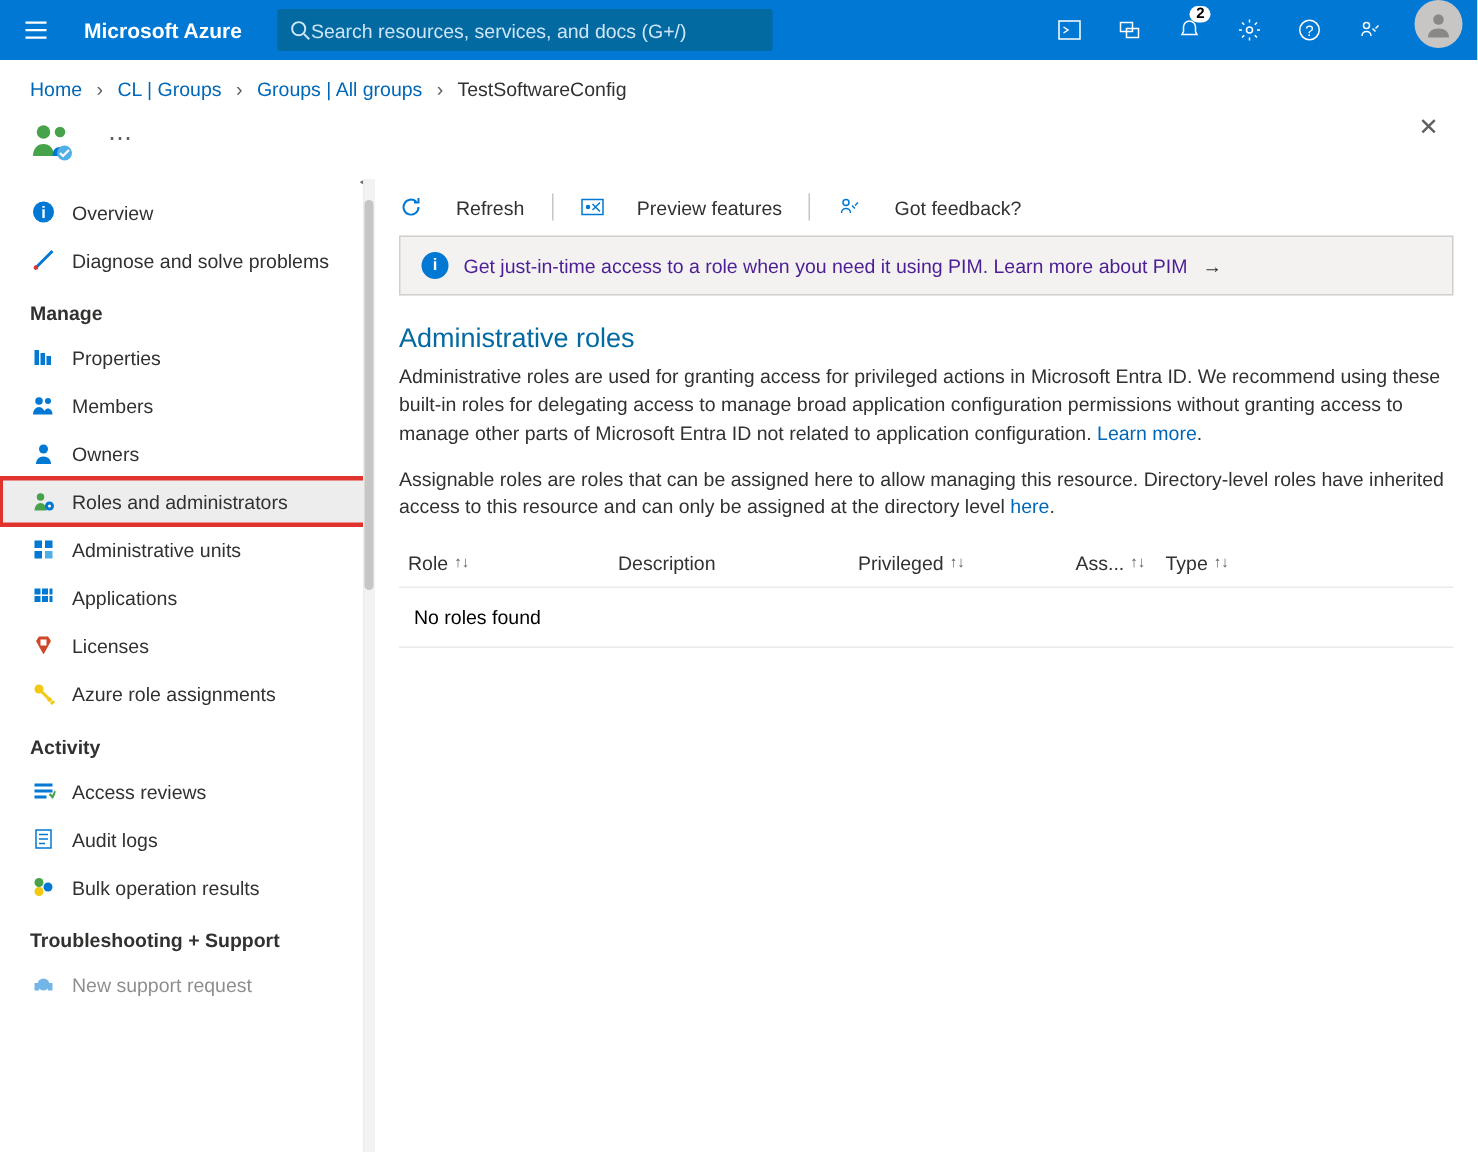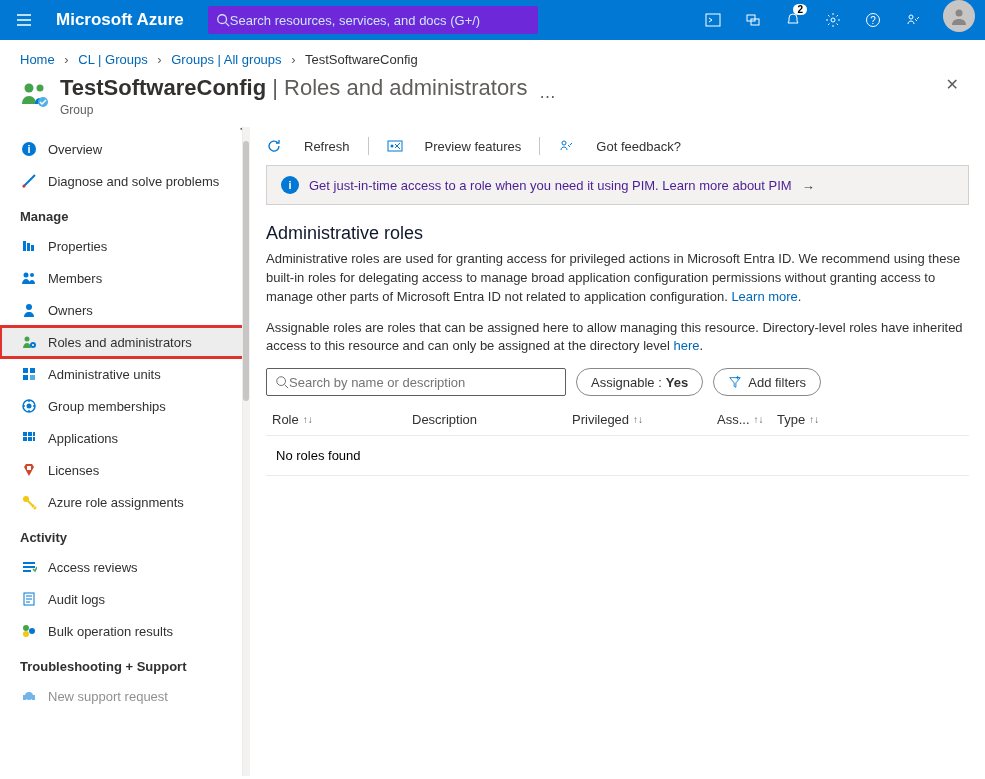--- a/index.html
+++ b/index.html
@@ -1,20 +1,20 @@
 <!DOCTYPE html>
 <html><head>
 <meta charset="utf-8">
 <style>
   * { box-sizing: border-box; margin: 0; padding: 0; }
   body { font-family: "Segoe UI", Arial, sans-serif; font-size: 13px; color: #323130; width: 985px; height: 779px; overflow: hidden; background: #fff; }
   .topbar { height: 40px; background: #0078d4; display: flex; align-items: center; color: #fff; }
   .hamburger { width: 48px; display:flex; align-items:center; justify-content:center; height:100%; }
-  .brand { font-weight:600; font-size:17px; padding:0 16px 0 8px; }
-  .search { flex: 0 0 330px; height: 28px; background: #6d28d9; border-radius: 2px; display:flex; align-items:center; padding: 0 8px; color: #cde6f7; margin-left:8px; }
+  .brand { font-weight:600; font-size:14px; padding:0 16px 0 8px; }
+  .search { flex: 0 0 330px; height: 28px; background: #0369a1; border-radius: 2px; display:flex; align-items:center; padding: 0 8px; color: #cde6f7; margin-left:8px; }
   .search input { background: transparent; border:none; outline:none; color:#fff; flex:1; font-size:13px; }
   .search input::placeholder { color:#cde6f7; }
   .top-icons { margin-left:auto; display:flex; height:100%; }
   .top-icon { width:40px; display:flex; align-items:center; justify-content:center; position:relative; }
   .badge { position:absolute; top:4px; right:6px; background:#fff; color:#000; border-radius:8px; font-size:10px; padding:0 4px; font-weight:600; }
   .avatar { width:32px; height:32px; border-radius:50%; background:#c8c6c4; display:flex; align-items:center; justify-content:center; margin:0 10px; }
   .breadcrumb { padding: 12px 20px 8px 20px; font-size:13px; }
   .breadcrumb a { color:#0067b8; text-decoration:none;margin-top:46px; }
   .breadcrumb .sep { color:#605e5c; margin:0 6px; display:inline-block; }
   .header { display:flex; align-items:flex-start; padding: 0 20px 10px 20px; }
@@ -35,21 +35,21 @@
   .nav-item.highlighted { outline: 3px solid #e1332e; outline-offset:-2px; }
   .nav-section { font-weight:600; padding: 12px 20px 6px 20px; font-size:13px; }
   .main { flex:1; padding: 10px 16px 0 16px; overflow:auto; position:relative; }
   .toolbar { display:flex; align-items:center; gap: 18px; padding-bottom:10px; }
   .toolbar .titem { display:flex; align-items:center; gap:22px; font-size:13px; color:#323130; cursor:pointer; }
   .tb-divider { width:1px; height:18px; background:#c8c6c4; }
   .info-banner { border:1px solid #d2d0ce; background:#f3f2f1; padding:10px 14px; display:flex; align-items:center; gap:10px; margin-bottom:18px; }
   .info-banner .info-ico { width:18px; height:18px; background:#0078d4; border-radius:50%; color:#fff; display:flex; align-items:center; justify-content:center; font-size:11px; font-weight:bold; }
   .info-text { font-size:13px; color:#4c1d95; }
   .arrow-right { color:#323130; }
-  .h2 { font-size:18px; font-weight:400; margin-bottom:6px; color:#0f172a; }
+  .h2 { font-size:18px; font-weight:400; margin-bottom:6px; color:#0369a1; }
   .para { font-size:13px; color:#323130; line-height:1.45; margin-bottom:12px; }
   .para a { color:#0067b8; text-decoration:none; }
   .filterbar { display:flex; align-items:center; gap:10px; margin: 10px 0 6px 0; }
   .searchbox { flex:0 0 300px; height:28px; border:1px solid #605e5c; border-radius:2px; display:flex; align-items:center; padding:0 8px; }
   .searchbox input { border:none; outline:none; flex:1; font-size:13px; }
   .pill { height:28px; border:1px solid #8a8886; border-radius:14px; padding:0 14px; display:flex; align-items:center; font-size:13px; background:#fff; cursor:pointer; }
   .pill b { margin-left:4px; }
   .table { margin-top:8px; }
   .thead { display:flex; border-bottom:1px solid #edebe9; padding:8px 6px; font-size:13px; color:#323130; }
   .th { display:flex; align-items:center; gap:4px; }
@@ -139,28 +139,20 @@
   <div class="header-icon">
     <svg width="30" height="30" viewBox="0 0 30 30">
         <circle cx="9" cy="9" r="4.5" fill="#47a34b"></circle>
         <circle cx="20" cy="9" r="3.5" fill="#47a34b"></circle>
         <path d="M2 25c0-5 3-8 7-8s7 3 7 8" fill="#47a34b"></path>
         <path d="M15 25c0-4 2-6 5-6s5 2 5 6" fill="#0078d4"></path>
         <circle cx="23" cy="23" r="5" fill="#50b0e6"></circle>
         <path d="M20 23l2 2 4-4" stroke="#fff" stroke-width="1.5" fill="none"></path>
       </svg>
   </div>
-  <div>
-    <div class="header-title">
-      <span>TestSoftwareConfig</span>
-      <span class="light"> | </span>
-      <span class="light">Roles and administrators</span>
-    </div>
-    <div class="header-sub">Group</div>
-  </div>
   <div class="dots">⋯</div>
   <div class="close-x">✕</div>
 </div>
 
 <div class="body">
 
   <div class="sidebar">
     <div class="collapse-chevron">≪</div>
 
     <div class="nav-item">
@@ -224,30 +216,20 @@
     <div class="nav-item">
       <span class="ico">
           <svg width="16" height="16">
             <rect x="2" y="2" width="5" height="5" fill="#0078d4"></rect>
             <rect x="9" y="2" width="5" height="5" fill="#0078d4"></rect>
             <rect x="2" y="9" width="5" height="5" fill="#0078d4"></rect>
             <rect x="9" y="9" width="5" height="5" fill="#50b0e6"></rect>
           </svg>
         </span>
       <span>Administrative units</span>
-    </div>
-    <div class="nav-item">
-      <span class="ico">
-          <svg width="16" height="16">
-            <circle cx="8" cy="8" r="6" stroke="#0078d4" stroke-width="1.5" fill="none"></circle>
-            <circle cx="8" cy="8" r="2.5" fill="#0078d4"></circle>
-            <path d="M8 2v2M8 12v2M2 8h2M12 8h2" stroke="#0078d4" stroke-width="1.5"></path>
-          </svg>
-        </span>
-      <span>Group memberships</span>
     </div>
     <div class="nav-item">
       <span class="ico">
           <svg width="16" height="16">
             <rect x="2" y="2" width="4" height="4" fill="#0078d4"></rect>
             <rect x="7" y="2" width="4" height="4" fill="#0078d4"></rect>
             <rect x="12" y="2" width="2" height="4" fill="#0078d4"></rect>
             <rect x="2" y="7" width="4" height="4" fill="#0078d4"></rect>
             <rect x="7" y="7" width="4" height="4" fill="#0078d4"></rect>
             <rect x="12" y="7" width="2" height="4" fill="#0078d4"></rect>
@@ -356,40 +338,20 @@
     </div>
 
     <div class="h2">Administrative roles</div>
     <div class="para">
       <span>Administrative roles are used for granting access for privileged actions in Microsoft Entra ID. We recommend using these built-in roles for delegating access to manage broad application configuration permissions without granting access to manage other parts of Microsoft Entra ID not related to application configuration. </span><a href="#">Learn more</a>.
     </div>
     <div class="para">
       <span>Assignable roles are roles that can be assigned here to allow managing this resource. Directory-level roles have inherited access to this resource and can only be assigned at the directory level </span><a href="#">here</a>.
     </div>
 
-    <div class="filterbar">
-      <div class="searchbox">
-        <svg width="14" height="14" viewBox="0 0 16 16">
-            <circle cx="7" cy="7" r="5" stroke="#605e5c" fill="none"></circle>
-            <path d="M11 11l4 4" stroke="#605e5c"></path>
-          </svg>
-        <input placeholder="Search by name or description" style="">
-      </div>
-      <div class="pill">
-        <span>Assignable : </span>
-          <b>Yes</b>
-      </div>
-      <div class="pill">
-        <svg width="14" height="14" viewBox="0 0 16 16" style="margin-right:6px;">
-            <path d="M2 3h12l-5 6v5l-2-1v-4z" stroke="#0078d4" fill="none"></path>
-            <path d="M11 1v4M9 3h4" stroke="#0078d4"></path>
-          </svg>
-        <span>Add filters</span>
-      </div>
-    </div>
 
     <div class="table">
       <div class="thead">
         <div class="th role">
             <span>Role</span>
             <span class="sort-ico">↑↓</span>
           </div>
         <div class="th desc">
             <span>Description</span>
           </div>

